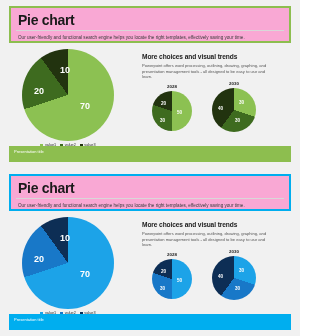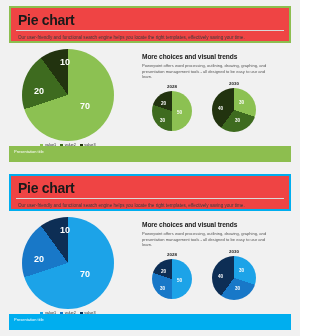--- a/index.html
+++ b/index.html
@@ -19,21 +19,21 @@
     position: absolute;
     left: 4px; top: 3px; right: 4px; bottom: 3px;
     background: #f1f1f1;
   }
   
   .header {
     position: absolute;
     left: 5px; top: 3px; right: 5px;
     height: 37px;
     border: 2px solid var(--accent);
-    background: #ef4444;
+    background: #f9a8d4;
     padding: 4px 7px 0 7px;
   }
   .header-title {
     font-size: 14px;
     font-weight: bold;
     color: #1a1a1a;
     letter-spacing: -0.3px;
     line-height: 17px;
   }
   .header-rule {
@@ -70,21 +70,21 @@
   }
   .plabel {
     position: absolute;
     color: #ffffff;
     font-weight: bold;
     font-size: 9px;
     line-height: 9px;
   }
   .bp-70 { left: 58px; top: 53px; }
   .bp-20 { left: 12px; top: 38px; }
-  .bp-10 { left: 38px; top: 9px; }
+  .bp-10 { left: 38px; top: 17px; }
   
   .legend {
     position: absolute;
     left: 16px; top: 140px;
     width: 96px;
     display: flex;
     justify-content: center;
     gap: 4px;
   }
   .legend-item {

